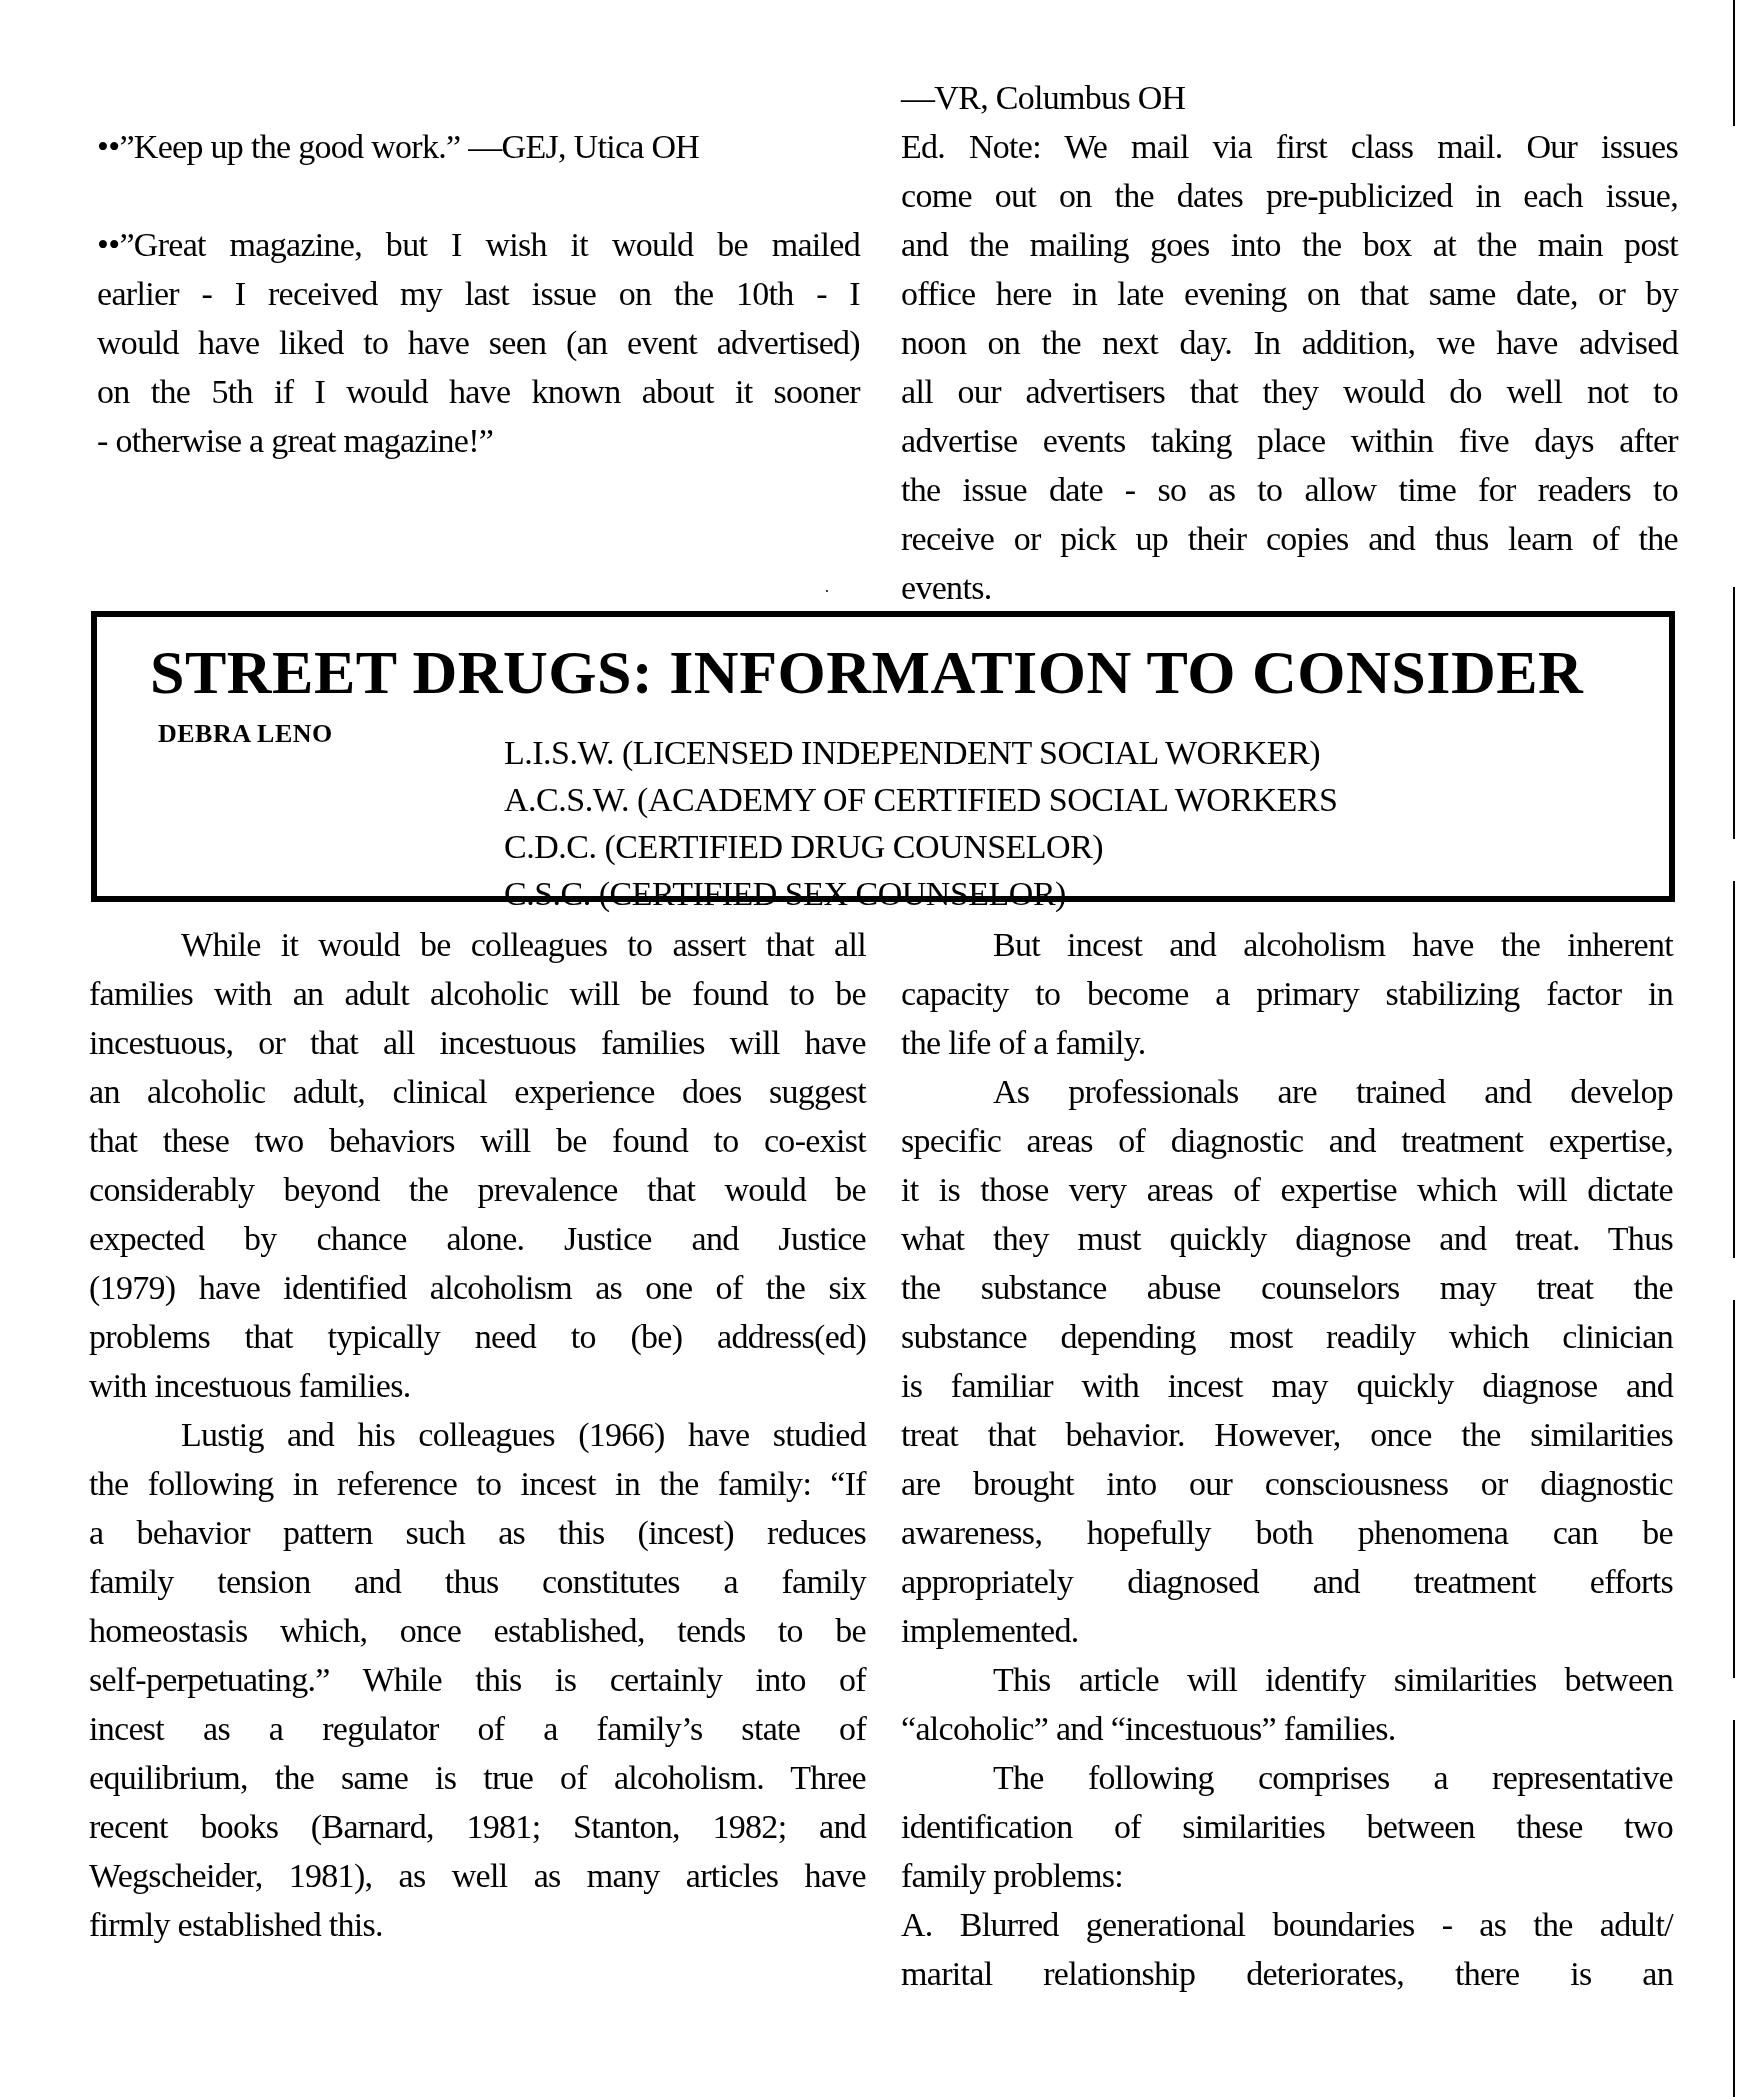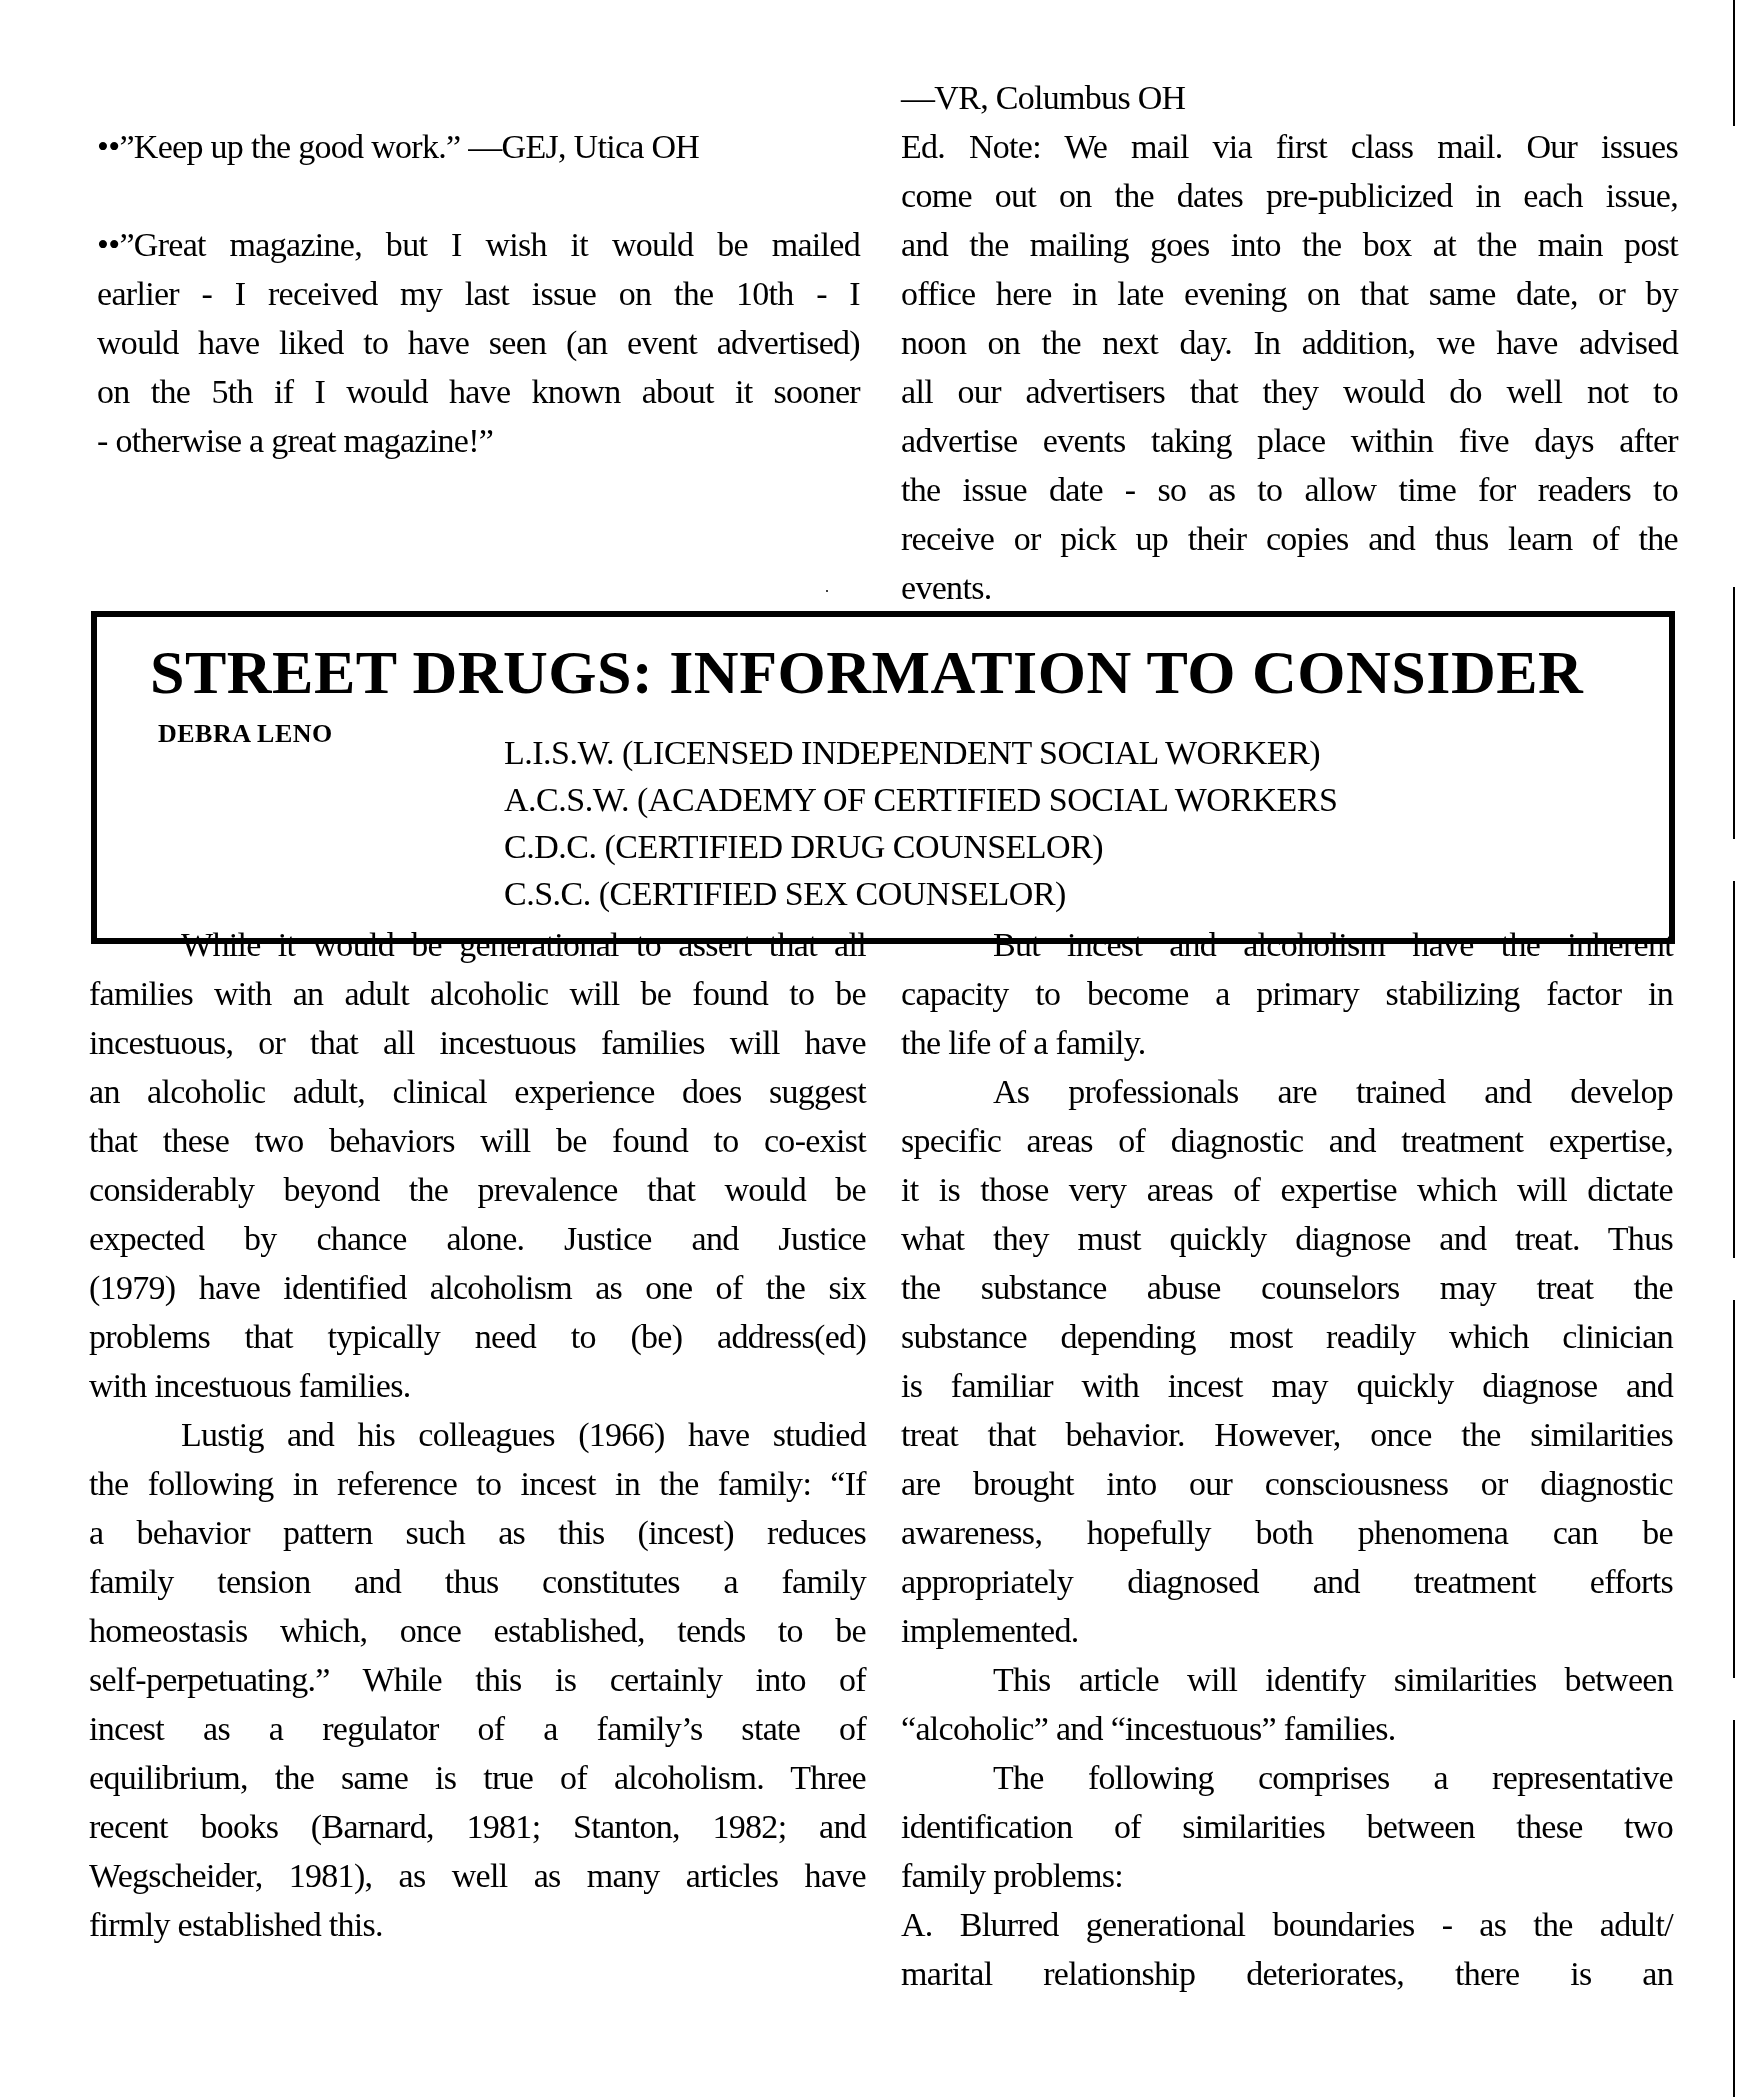--- a/index.html
+++ b/index.html
@@ -11,21 +11,21 @@
   .just { display: block; text-align: justify; text-align-last: justify; white-space: nowrap; }
   .indent { padding-left: 92px; }
   .spacer { display: block; height: 49px; }
 
   #top-left { left: 97px; top: 73px; width: 763px; }
   #top-right { left: 901px; top: 73px; width: 777px; }
   #bottom-left { left: 89px; top: 920px; width: 777px; }
   #bottom-right { left: 901px; top: 920px; width: 772px; }
 
   .header-box {
-    position: absolute; left: 91px; top: 611px; width: 1584px; height: 333px;
+    position: absolute; left: 91px; top: 611px; width: 1584px; height: 291px;
     border: 6.3px solid #000; border-right-width: 6.8px; box-sizing: border-box;
   }
   .header-title {
     position: absolute; left: 53px; top: 19.4px;
     font-family: "Liberation Serif", "DejaVu Serif", serif; font-weight: bold;
     font-size: 62px; line-height: 73px; letter-spacing: 0.5px; white-space: nowrap;
   }
   .author {
     position: absolute; left: 61px; top: 92px;
     font-weight: bold; font-size: 26px; line-height: 49px; letter-spacing: 0.5px; white-space: nowrap;
@@ -86,21 +86,21 @@
     <div class="creds">
       <div>L.I.S.W. (LICENSED INDEPENDENT SOCIAL WORKER)</div>
       <div>A.C.S.W. (ACADEMY OF CERTIFIED SOCIAL WORKERS</div>
       <div>C.D.C. (CERTIFIED DRUG COUNSELOR)</div>
       <div>C.S.C. (CERTIFIED SEX COUNSELOR)</div>
     </div>
   </div>
 
   <div class="col" id="bottom-left">
     <p>
-      <span class="just indent">While it would be generational to assert that all</span>
+      <span class="just indent">While it would be colleagues to assert that all</span>
       <span class="just">families with an adult alcoholic will be found to be</span>
       <span class="just">incestuous, or that all incestuous families will have</span>
       <span class="just">an alcoholic adult, clinical experience does suggest</span>
       <span class="just">that these two behaviors will be found to co-exist</span>
       <span class="just">considerably beyond the prevalence that would be</span>
       <span class="just">expected by chance alone. Justice and Justice</span>
       <span class="just">(1979) have identified alcoholism as one of the six</span>
       <span class="just">problems that typically need to (be) address(ed)</span>
       <span class="line">with incestuous families.</span>
     </p>

